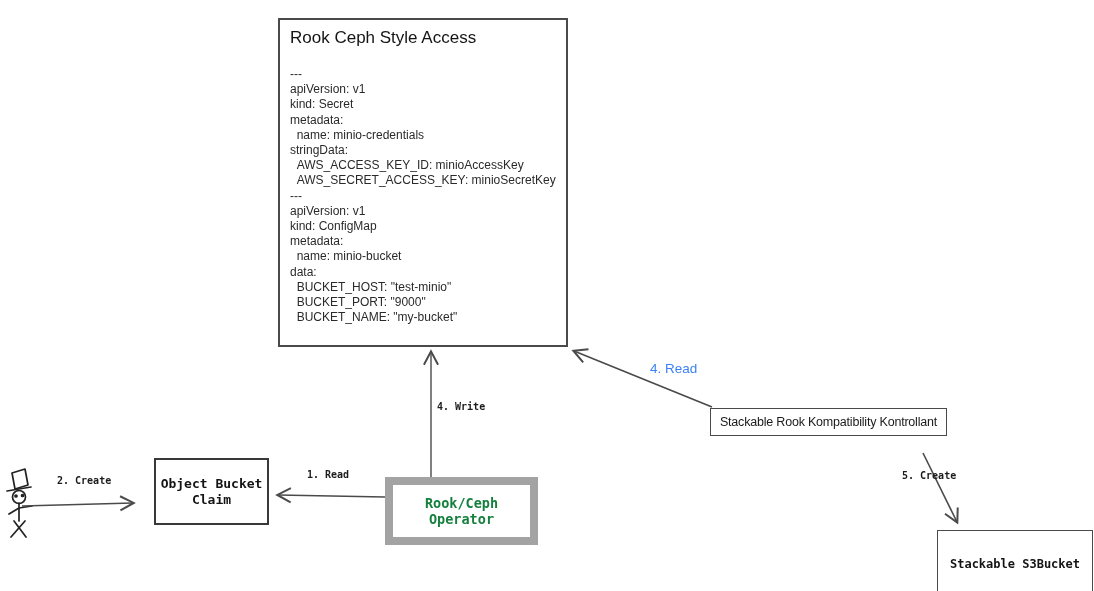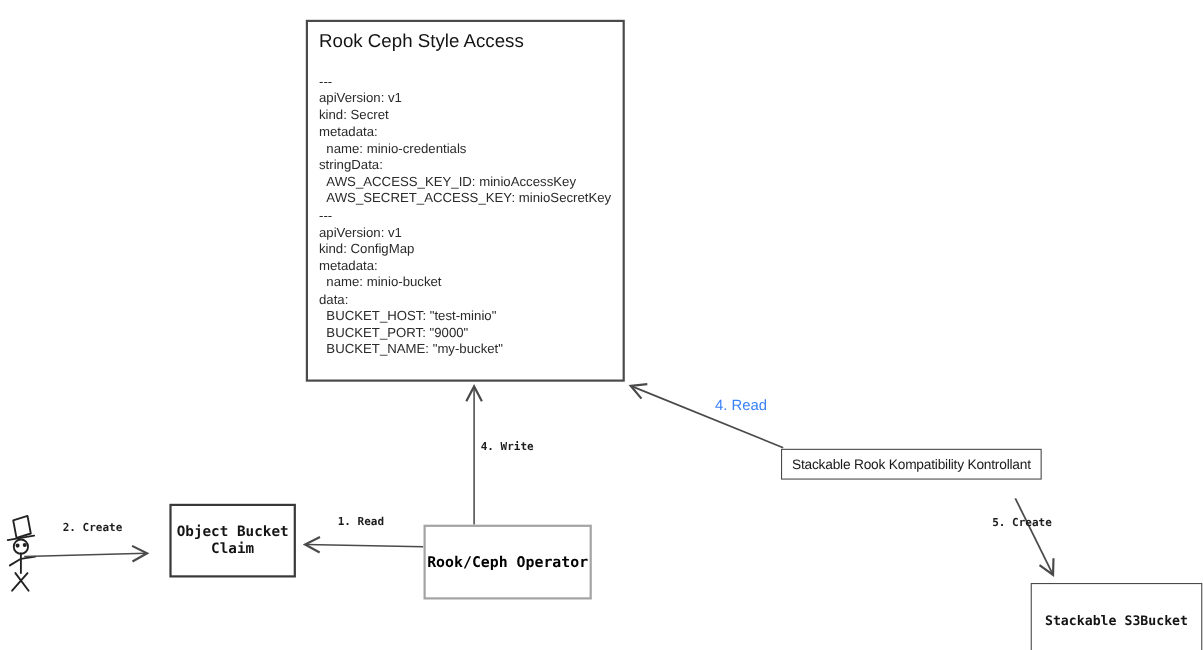--- a/index.html
+++ b/index.html
@@ -71,25 +71,25 @@
     line-height: 16px;
     white-space: pre-line;
     color: #141414;
     margin-left: 12px;
   }
   .rco-box {
     left: 385px;
     top: 477px;
     width: 153px;
     height: 68px;
-    border: 2px solid #a3a3a3;
+    border: 8px solid #a3a3a3;
     font-family: "DejaVu Sans Mono", "Liberation Mono", monospace;
     font-weight: bold;
     font-size: 13.5px;
-    color: #000000;
+    color: #15803d;
   }
   .kontrollant-box {
     left: 710px;
     top: 408px;
     width: 237px;
     height: 28px;
     border: 1.5px solid #4a4a4a;
     font-size: 12.5px;
     letter-spacing: -0.2px;
     white-space: nowrap;

